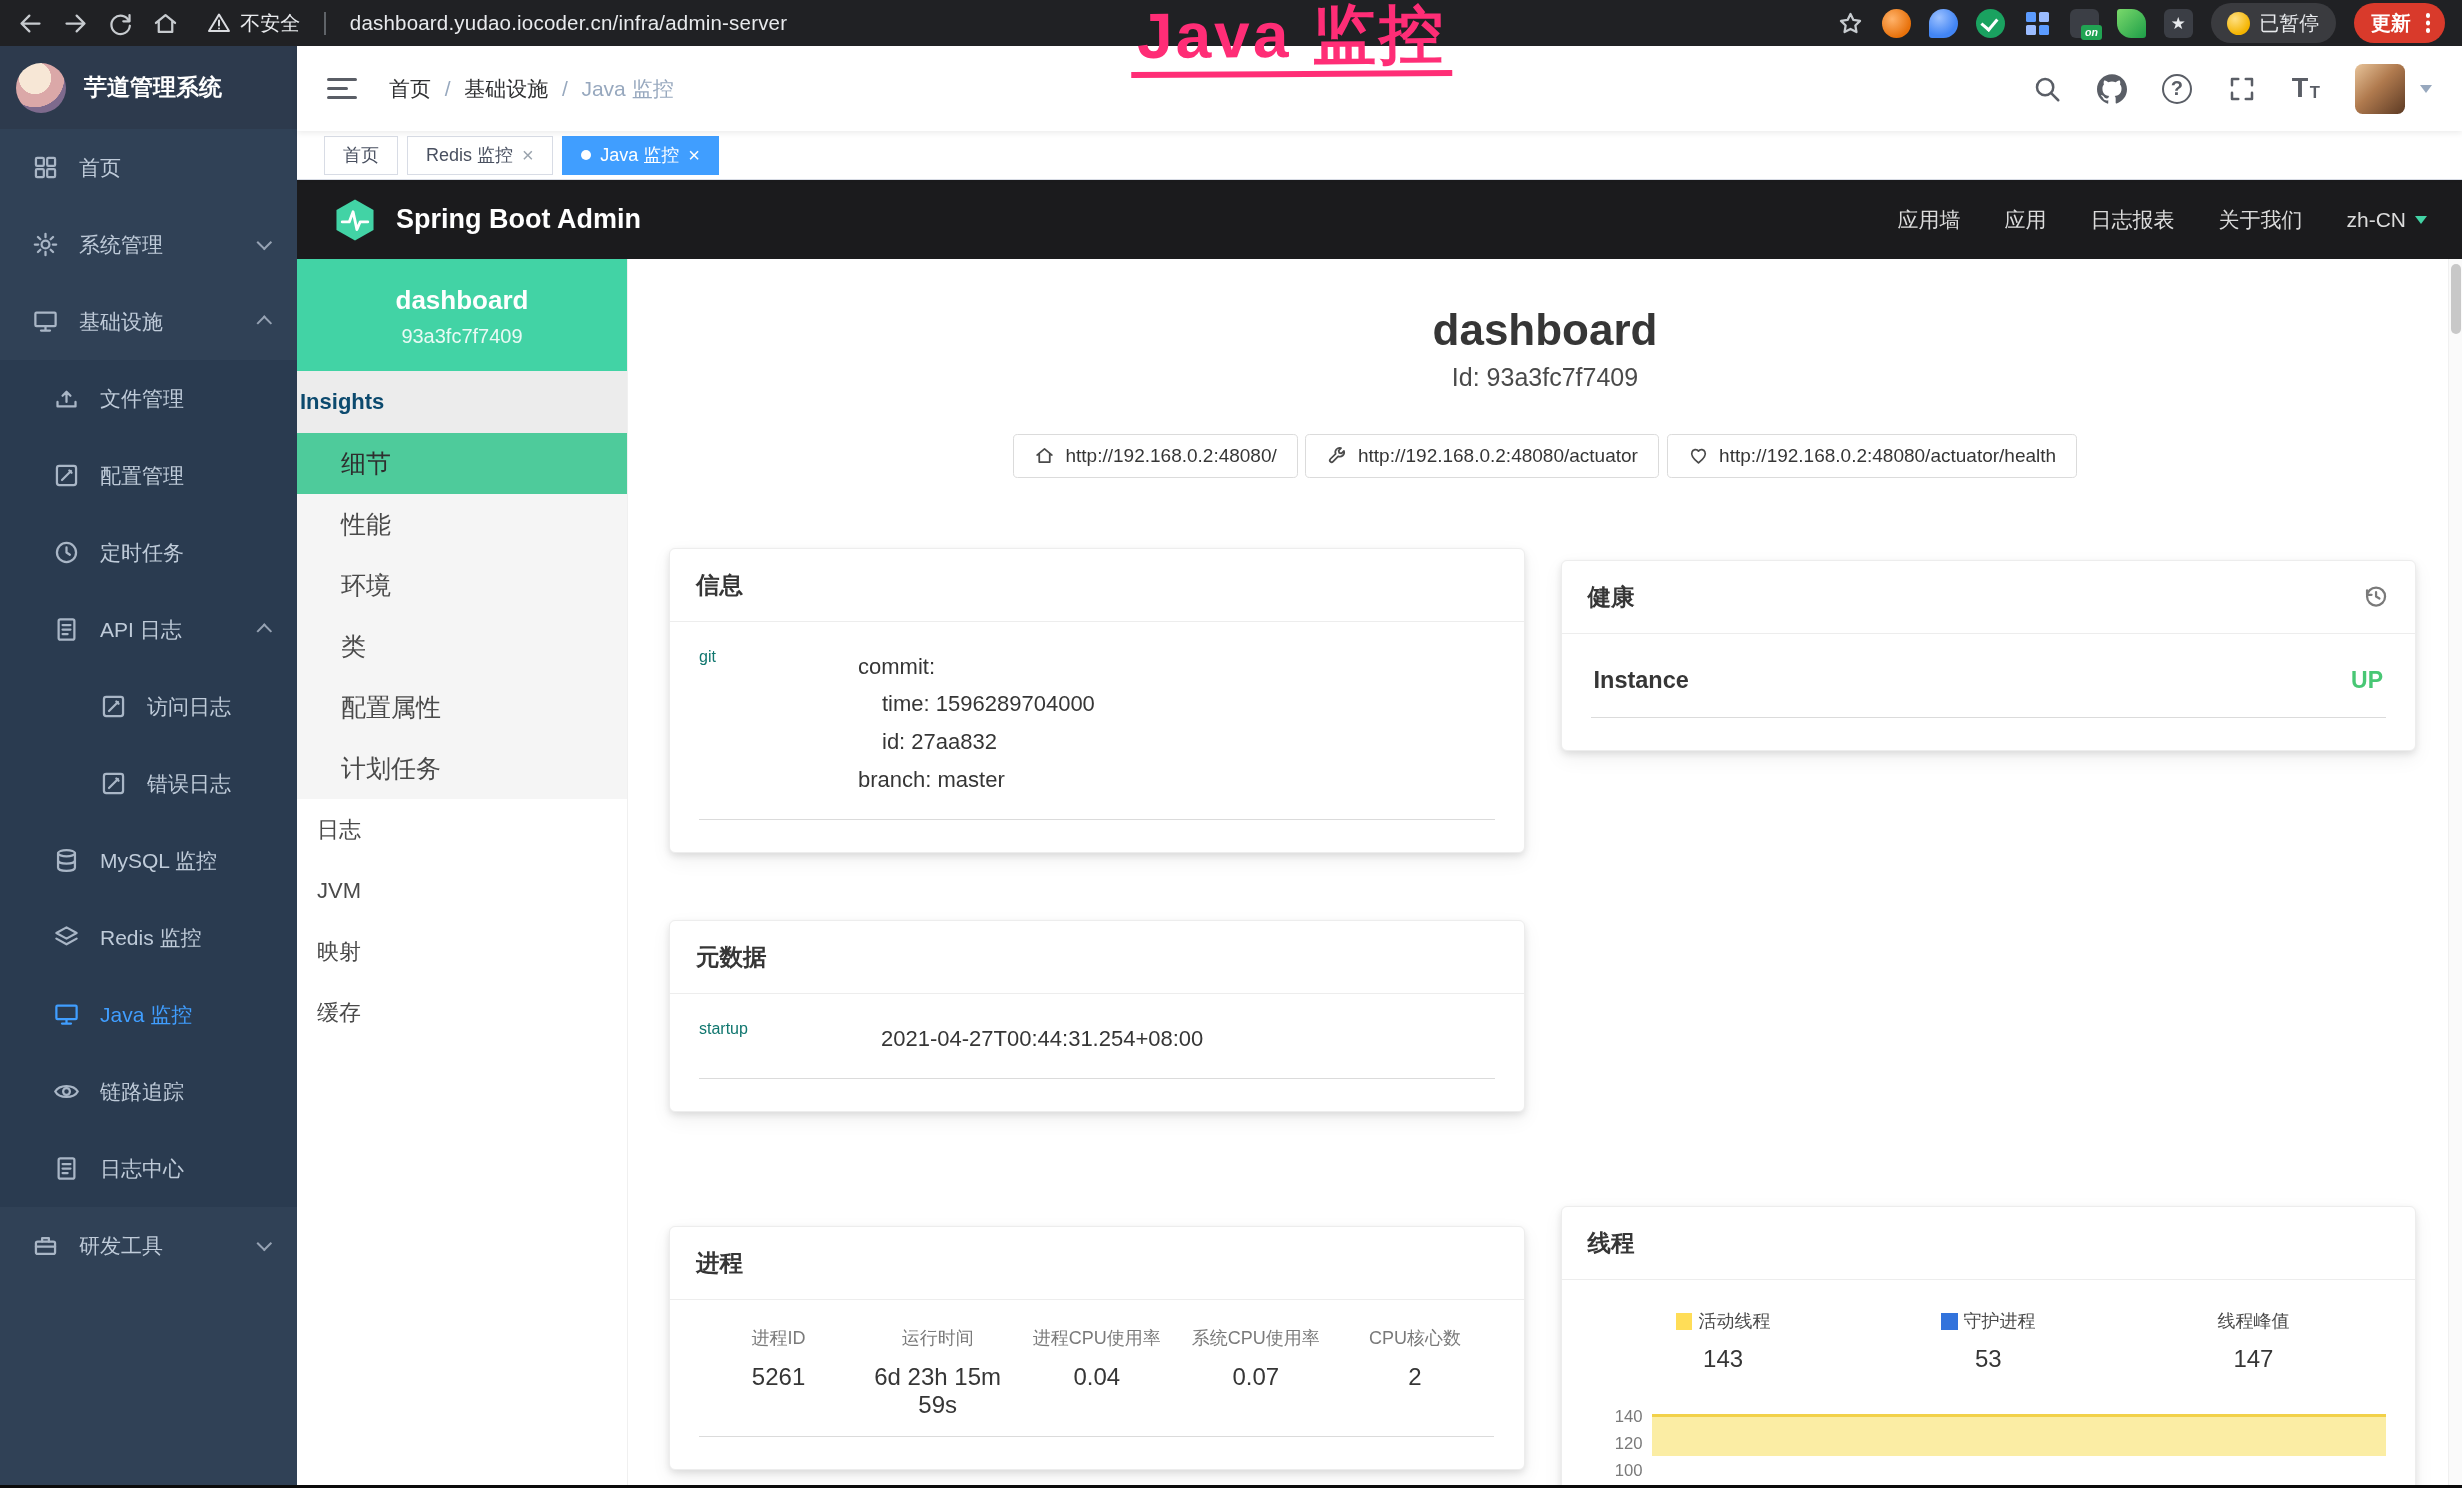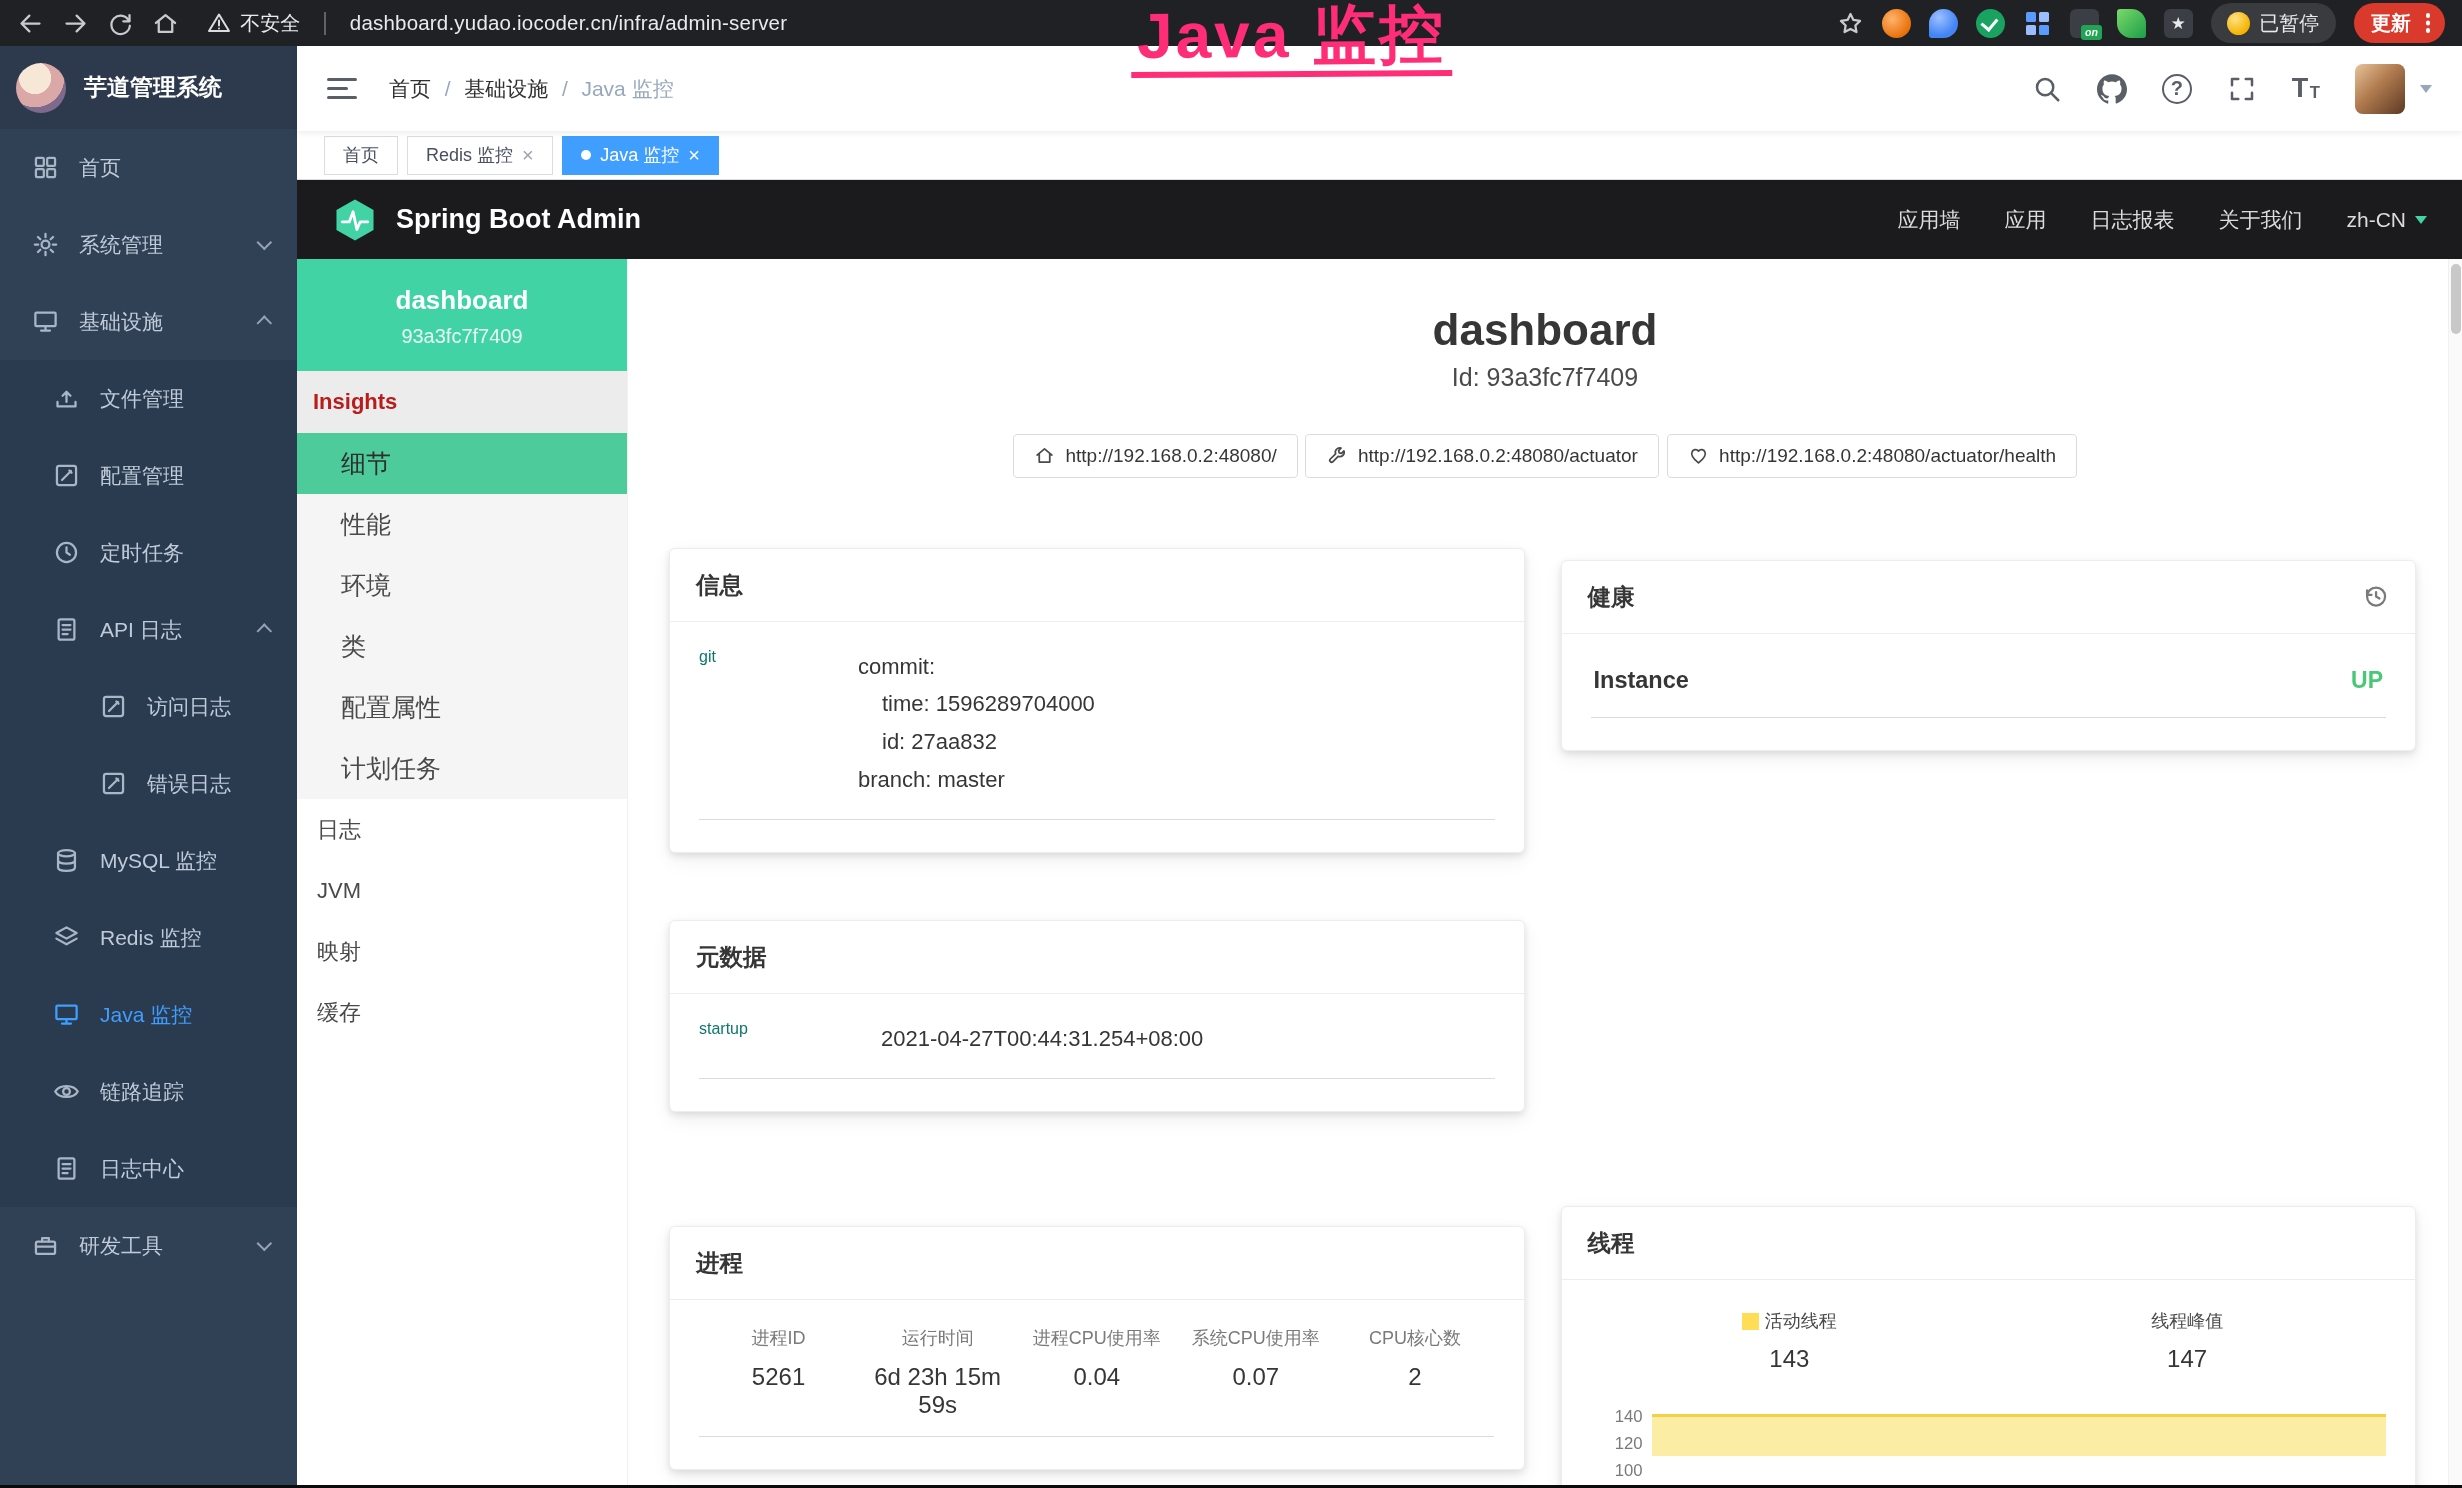--- a/index.html
+++ b/index.html
@@ -97,21 +97,21 @@
   .sba-logo{width:46px;height:46px;}
   .sba-brand{font-size:27px;font-weight:bold;color:#fff;margin-left:18px;}
   .sba-nav{margin-left:auto;display:flex;align-items:center;gap:44px;font-size:21px;color:#dcdcdc;}
   .sba-nav .lang{display:flex;align-items:center;gap:9px;}
 
   .sba-body{flex:1;display:flex;min-height:0;}
   .sba-side{width:331px;flex-shrink:0;background:#fff;border-right:0.8px solid #f0f0f0;display:flex;flex-direction:column;}
   .inst{background:#42d3a5;padding:26px 15px 23px;text-align:center;color:#fff;cursor:pointer;}
   .inst-name{font-size:26px;font-weight:bold;}
   .inst-id{font-size:20px;margin-top:9px;color:rgba(255,255,255,.88);}
-  .sec-title{background:#ececec;padding:18px 16px;font-size:22px;font-weight:bold;color:#b91c1c;}
+  .sec-title{background:#ececec;padding:18px 3px;font-size:22px;font-weight:bold;color:#0c4a6e;}
   .sitem{height:61px;display:flex;align-items:center;padding-left:44px;font-size:25px;color:#4a4a4a;background:#f5f5f5;cursor:pointer;}
   .sitem.active{background:#4ecb9b;color:#2e2e2e;}
   .soitem{height:61px;display:flex;align-items:center;padding-left:20px;font-size:22px;color:#4a4a4a;background:#fff;cursor:pointer;}
 
   .sba-main{flex:1;min-width:0;overflow:hidden;position:relative;padding-top:49px;background:#fff;}
   .m-title{text-align:center;font-size:44px;font-weight:bold;color:#363636;line-height:1;}
   .m-id{text-align:center;font-size:25px;color:#4a4a4a;margin-top:10.6px;}
   .links{display:flex;justify-content:center;gap:7.6px;margin-top:42px;}
   .link{display:flex;align-items:center;gap:10.6px;border:0.8px solid #dbdbdb;border-radius:4.6px;background:#fff;padding:10px 20px;font-size:19px;color:#363636;text-decoration:none;}
   .link svg{width:21px;height:21px;color:#4a4a4a;}
@@ -614,20 +614,27 @@
                     <div class="legend">
                       <div class="lcol">
                         <div class="ltop">
                             <span class="lsq live"></span>
                             <span>活动线程</span>
                           </div>
                         <div class="lval">143</div>
                       </div>
                       <div class="lcol">
                         <div class="ltop">
+                            <span class="lsq daemon"></span>
+                            <span>守护进程</span>
+                          </div>
+                        <div class="lval">53</div>
+                      </div>
+                      <div class="lcol">
+                        <div class="ltop">
                             <span>线程峰值</span>
                           </div>
                         <div class="lval">147</div>
                       </div>
                     </div>
                     <div class="chart">
                       <div class="yaxis">
                         <span>140</span>
                         <span>120</span>
                         <span>100</span>

